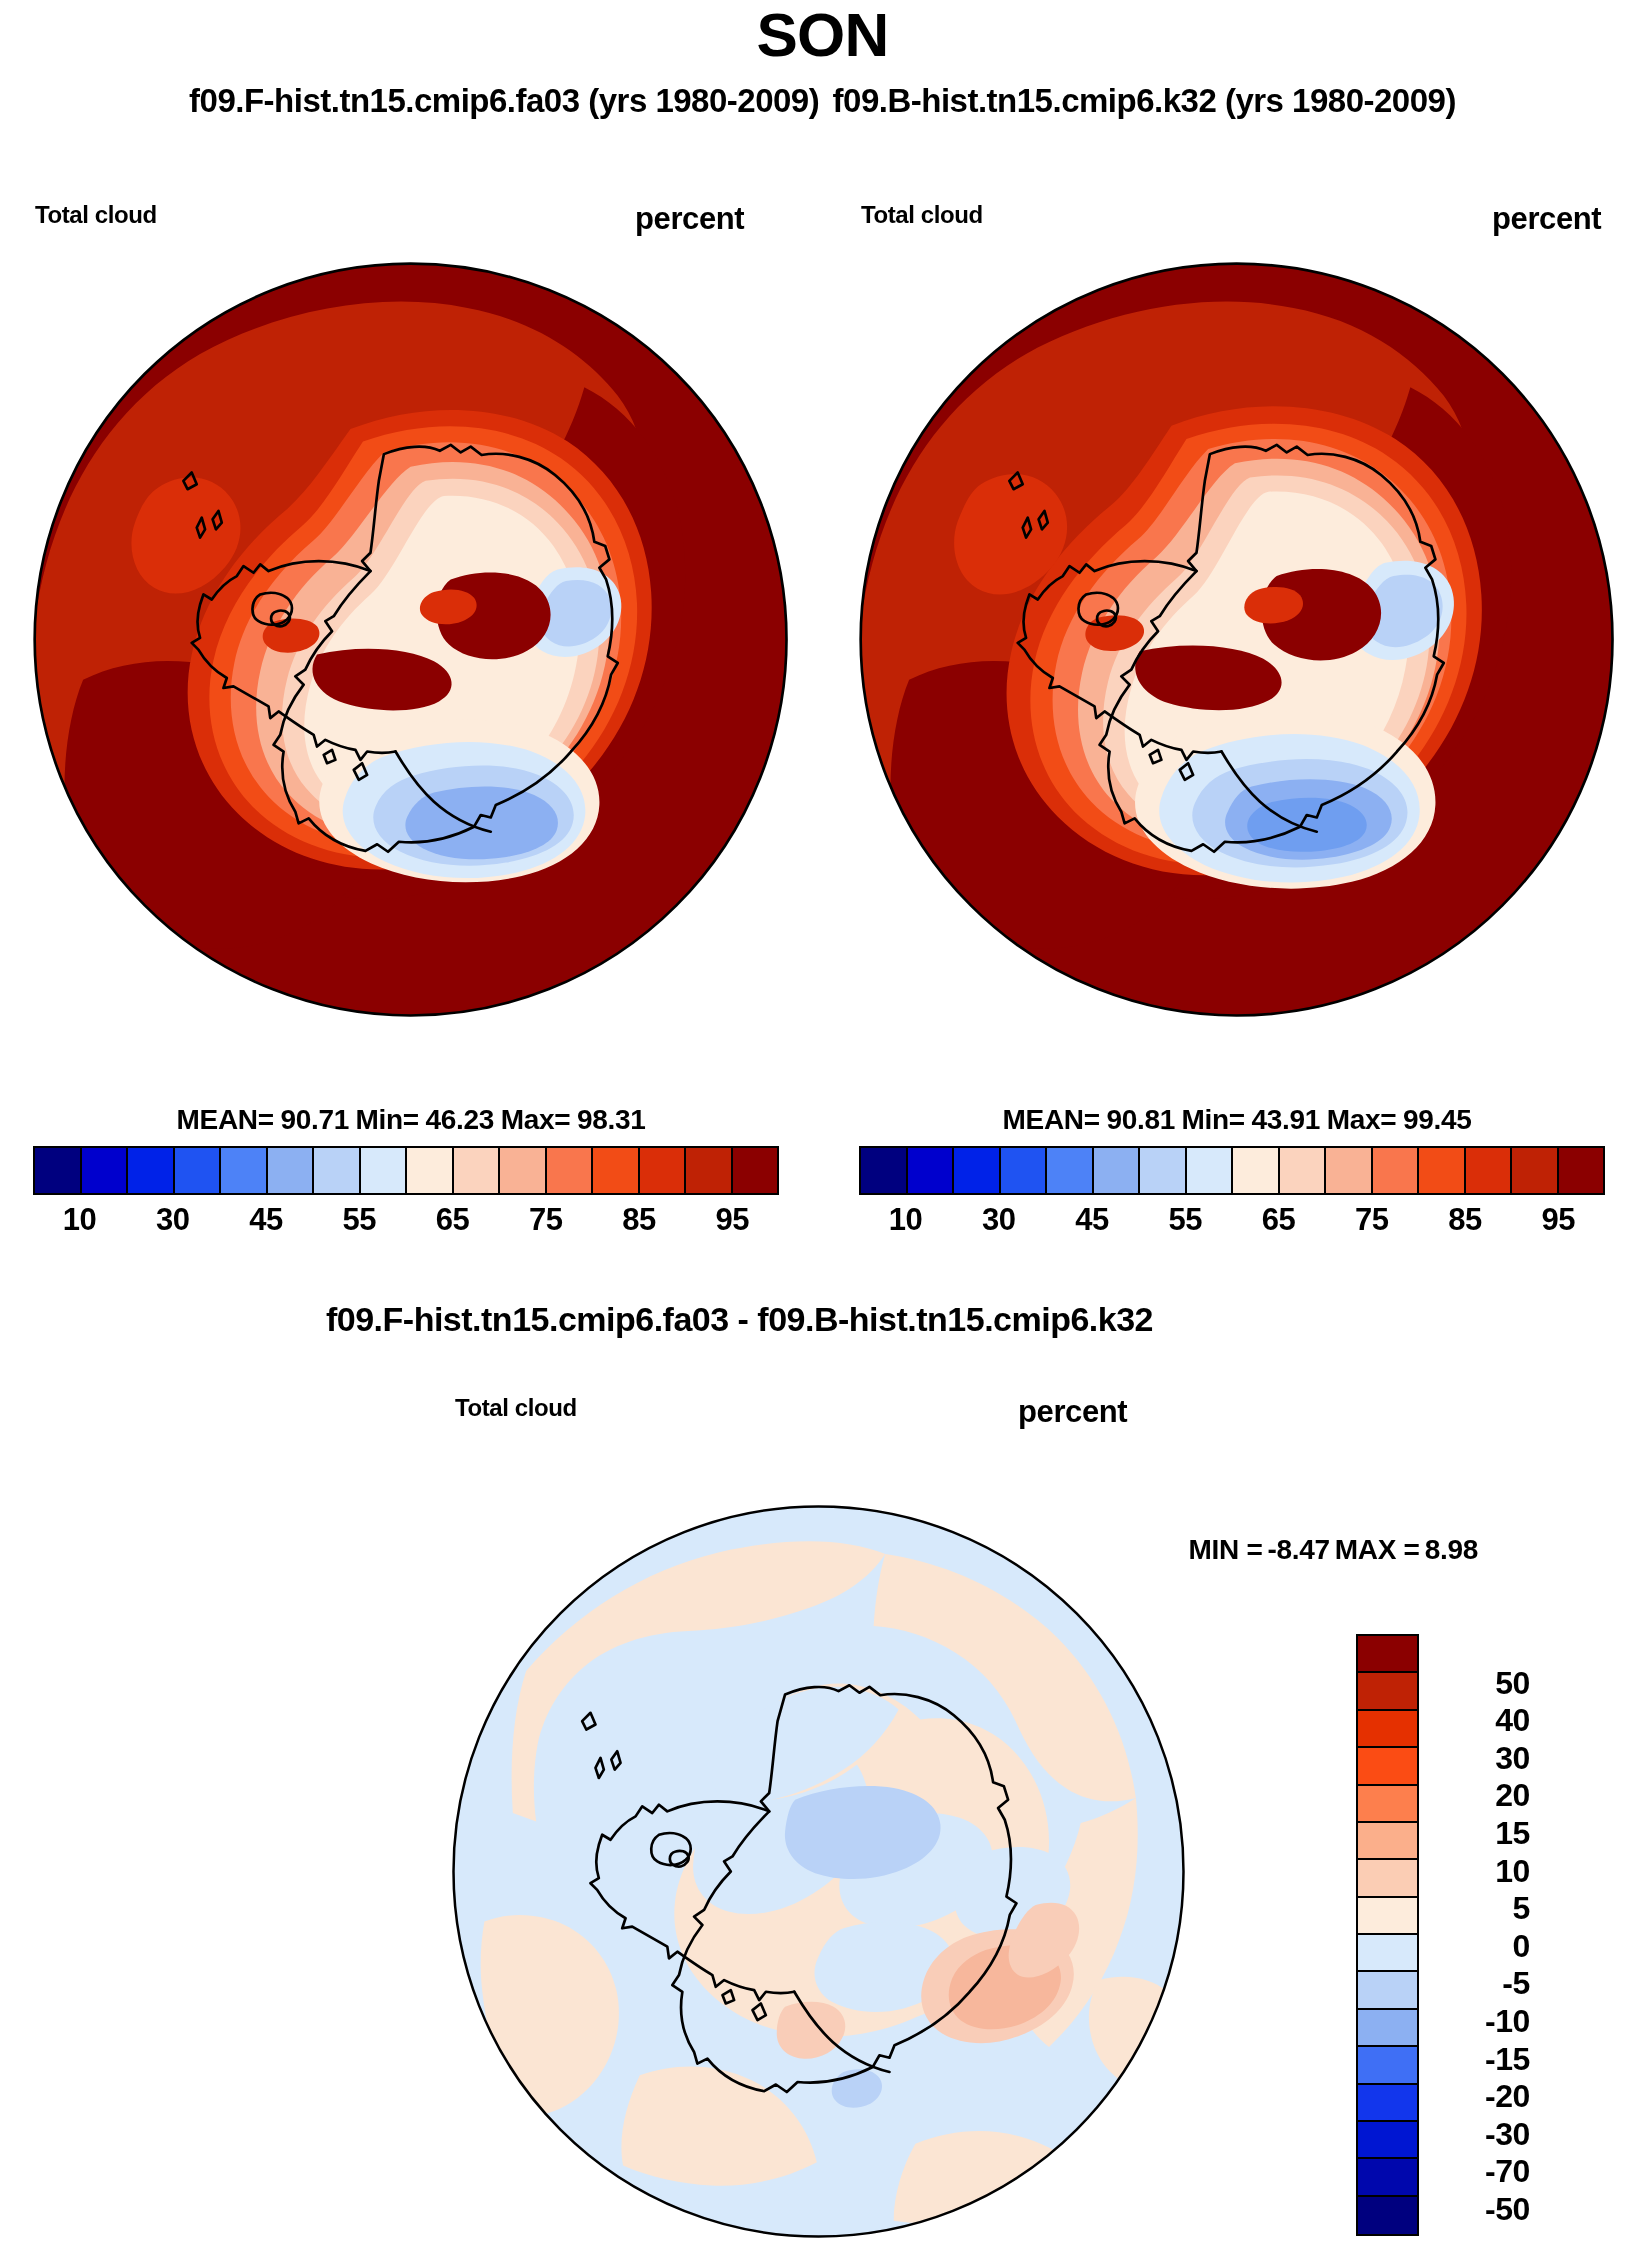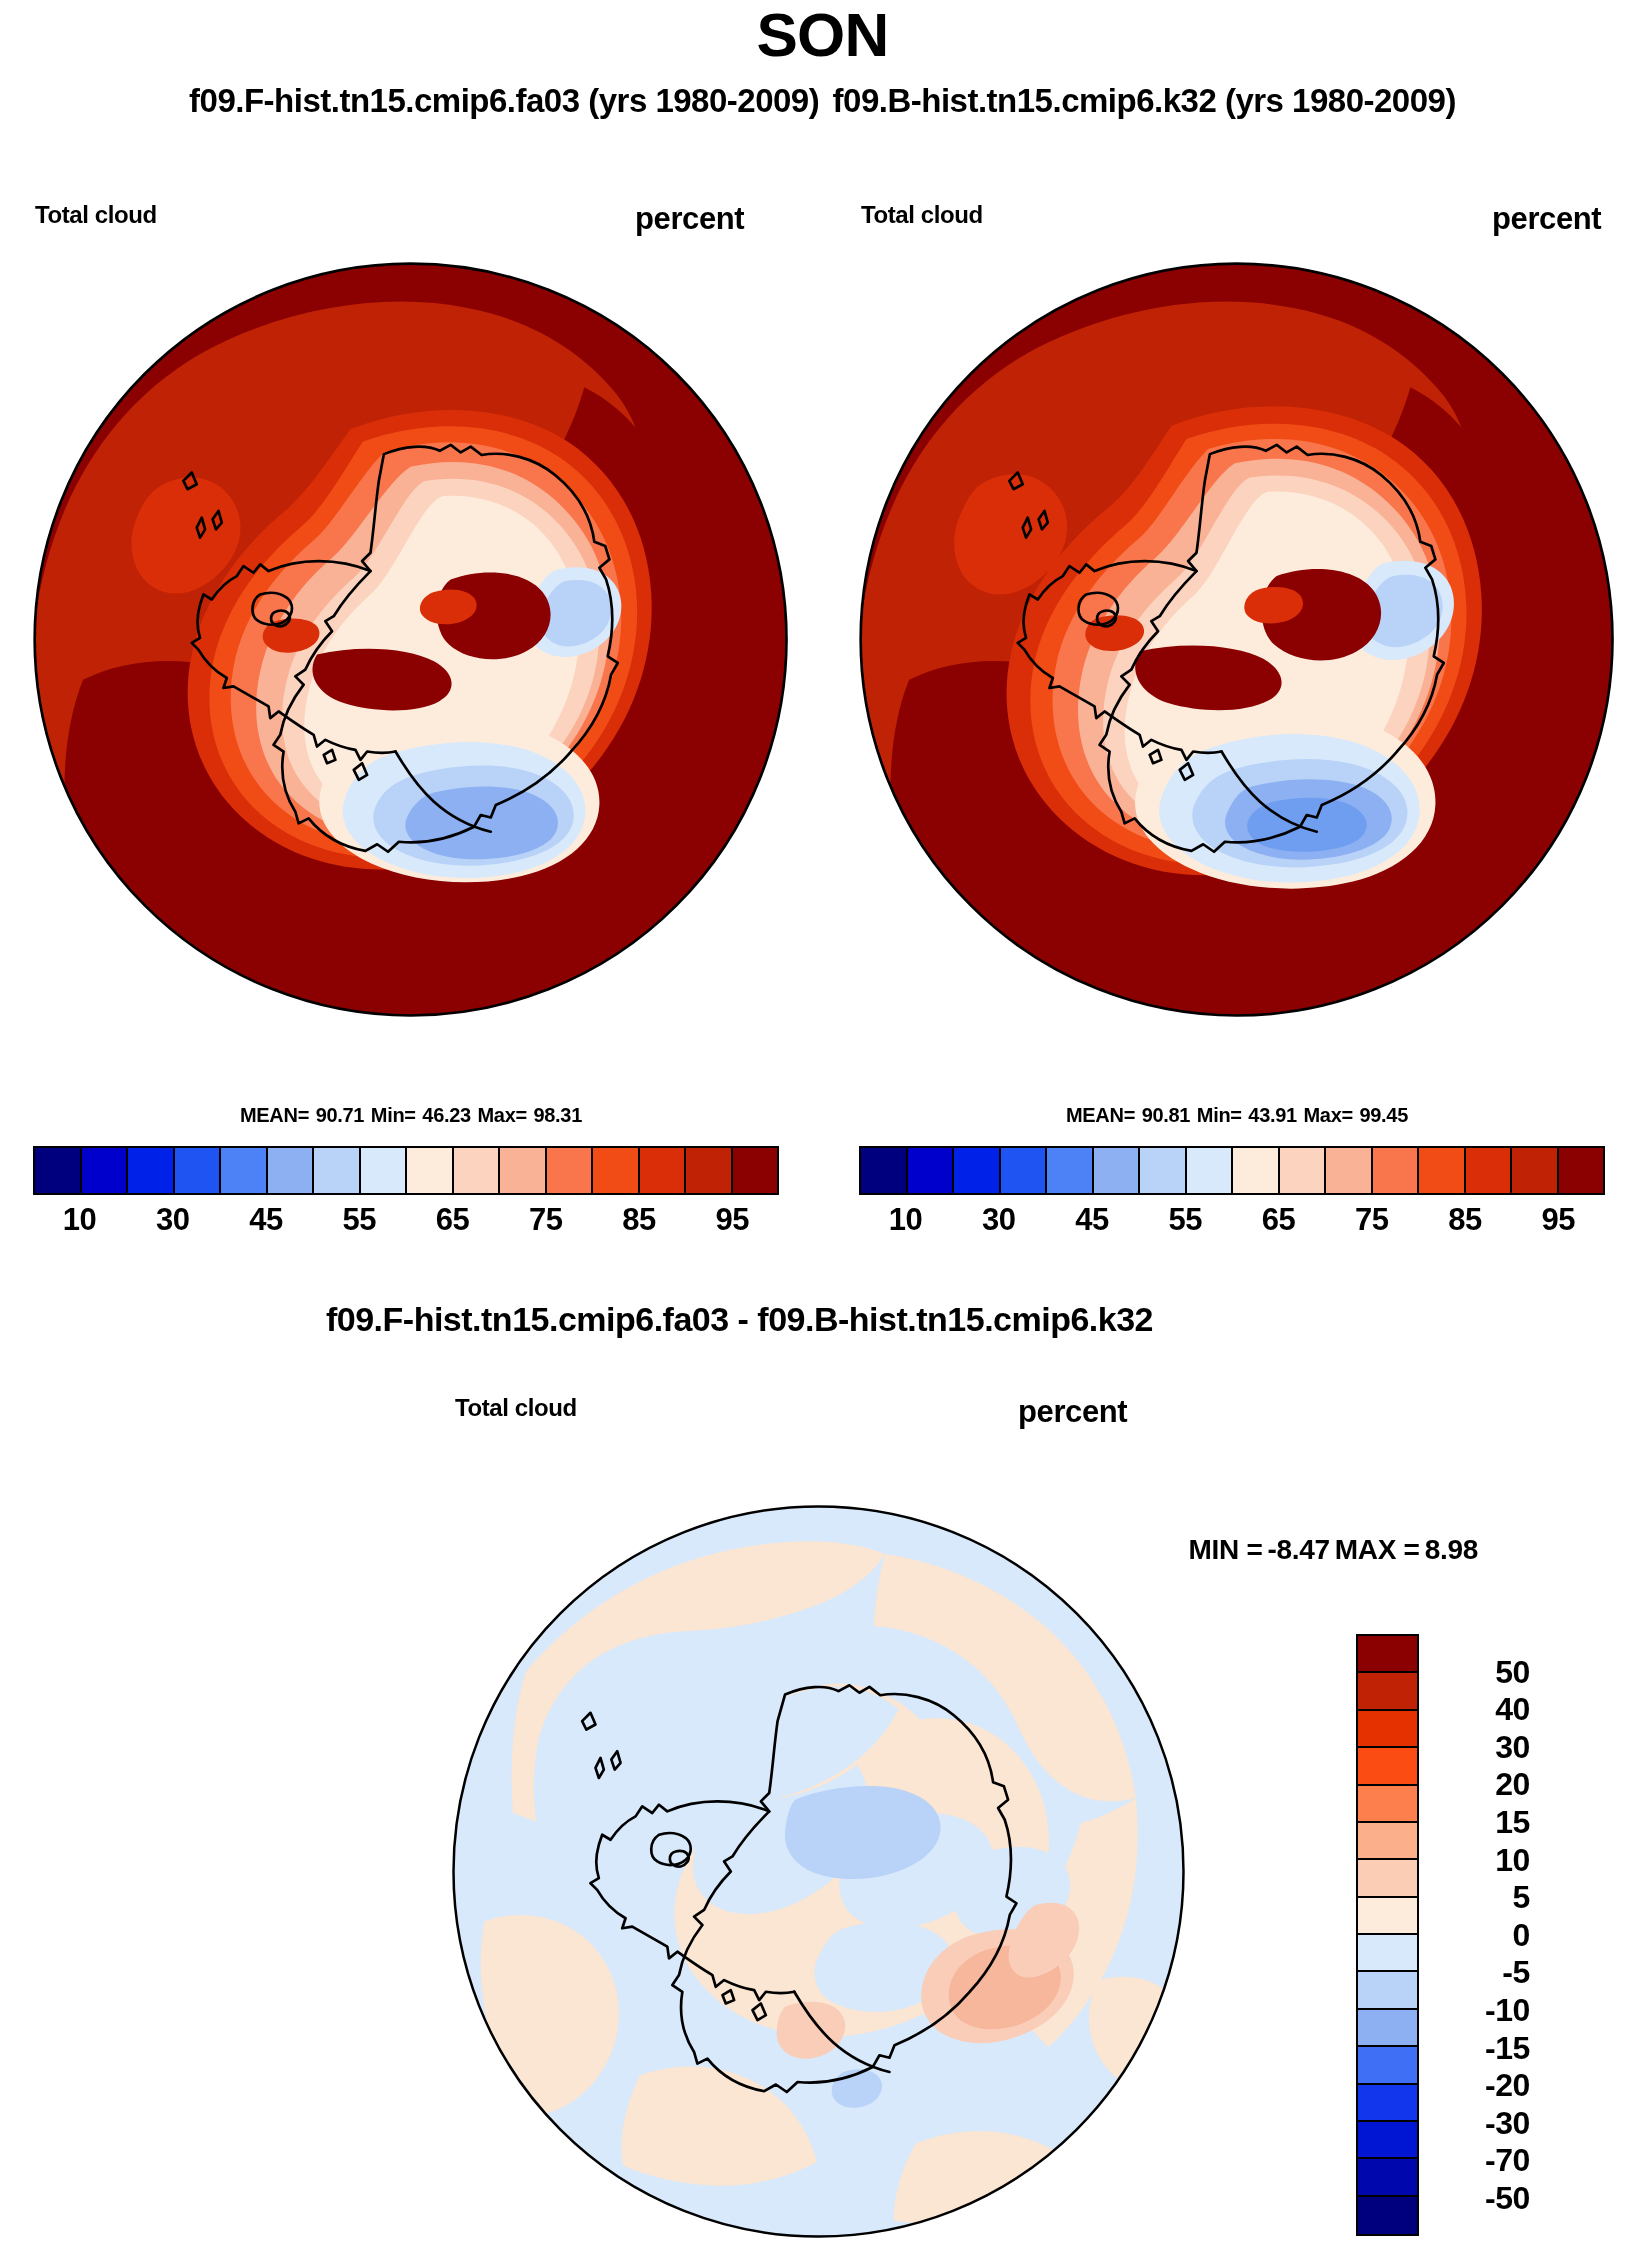--- a/index.html
+++ b/index.html
@@ -43,21 +43,21 @@
     letter-spacing: -0.4px;
   }
   .panel-units {
     font-size: 31px;
     font-weight: bold;
     letter-spacing: -0.4px;
   }
 
   
   .stats-line {
-    font-size: 20px;
+    font-size: 28px;
     font-weight: bold;
     text-align: center;
     letter-spacing: -0.3px;
     white-space: nowrap;
   }
   .stats-line span { margin: 0 3.3px; }
 
   
   .cbar-h {
     height: 45px;
@@ -93,21 +93,21 @@
     height: 602px;
     border: 2.5px solid #000;
     box-sizing: border-box;
   }
   .cbar-v .cell {
     height: 6.25%;
     box-sizing: border-box;
     border-bottom: 2.5px solid #000;
   }
   .cbar-v .cell:last-child { border-bottom: none; }
-  .cbar-v-labels { position: absolute; left: 74px; top: 0; width: 167px; height: 602px; }
+  .cbar-v-labels { position: absolute; left: 74px; top: 11px; width: 167px; height: 602px; }
   .cbar-v-labels .tk {
     position: absolute;
     left: 0;
     transform: translateY(-50%);
     font-size: 32px;
     font-weight: bold;
     letter-spacing: -0.4px;
     width: 100px;
     text-align: right;
   }

